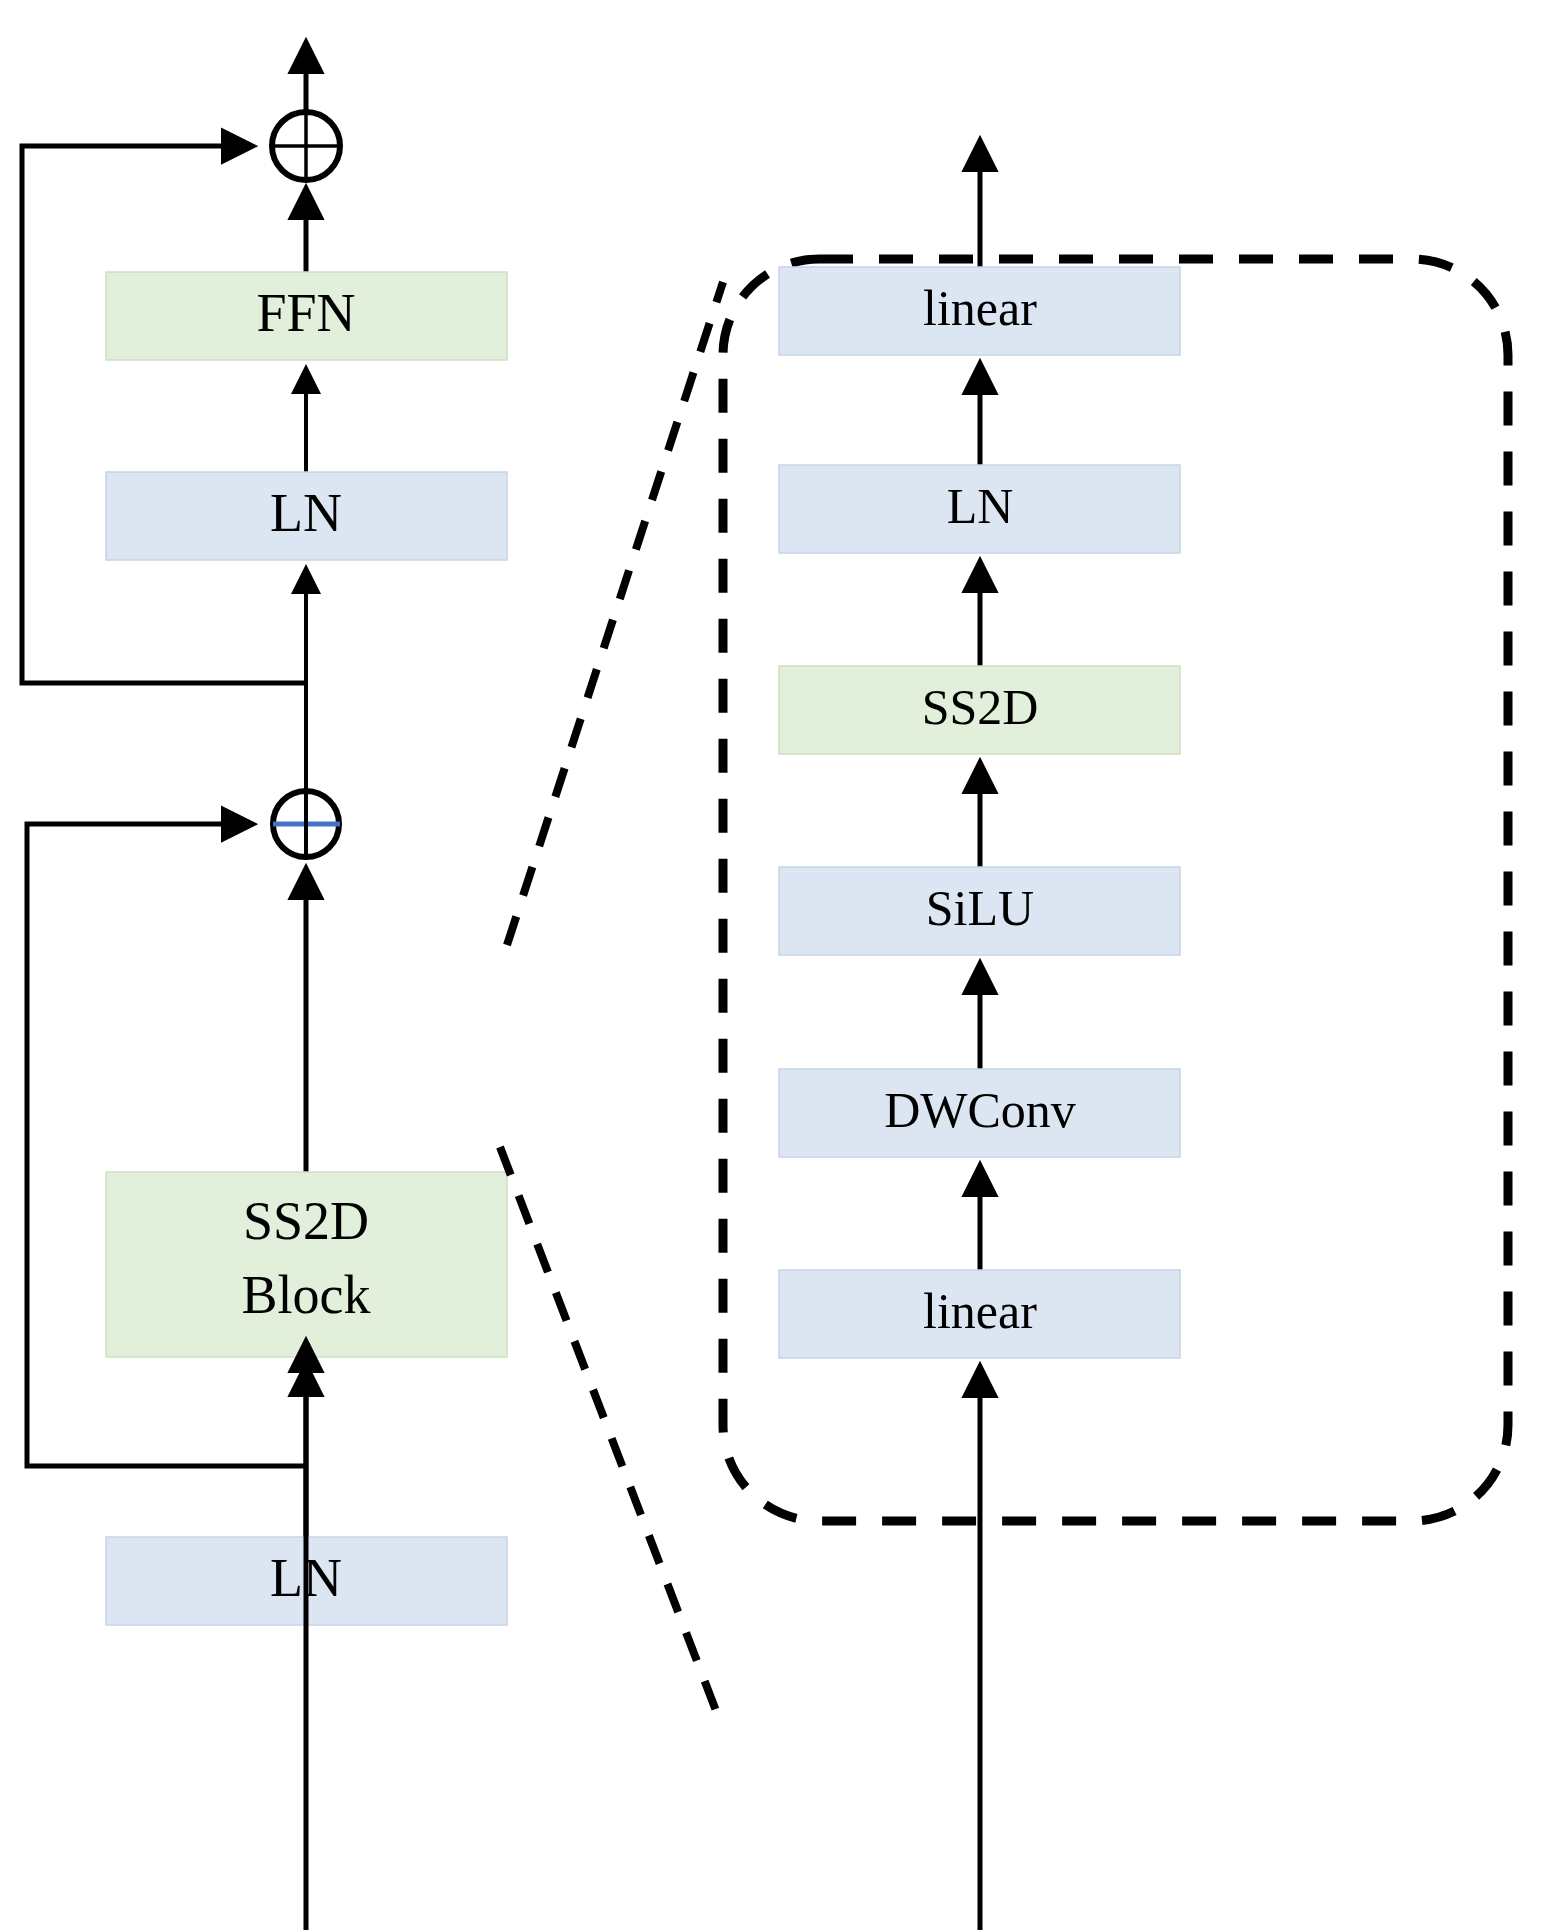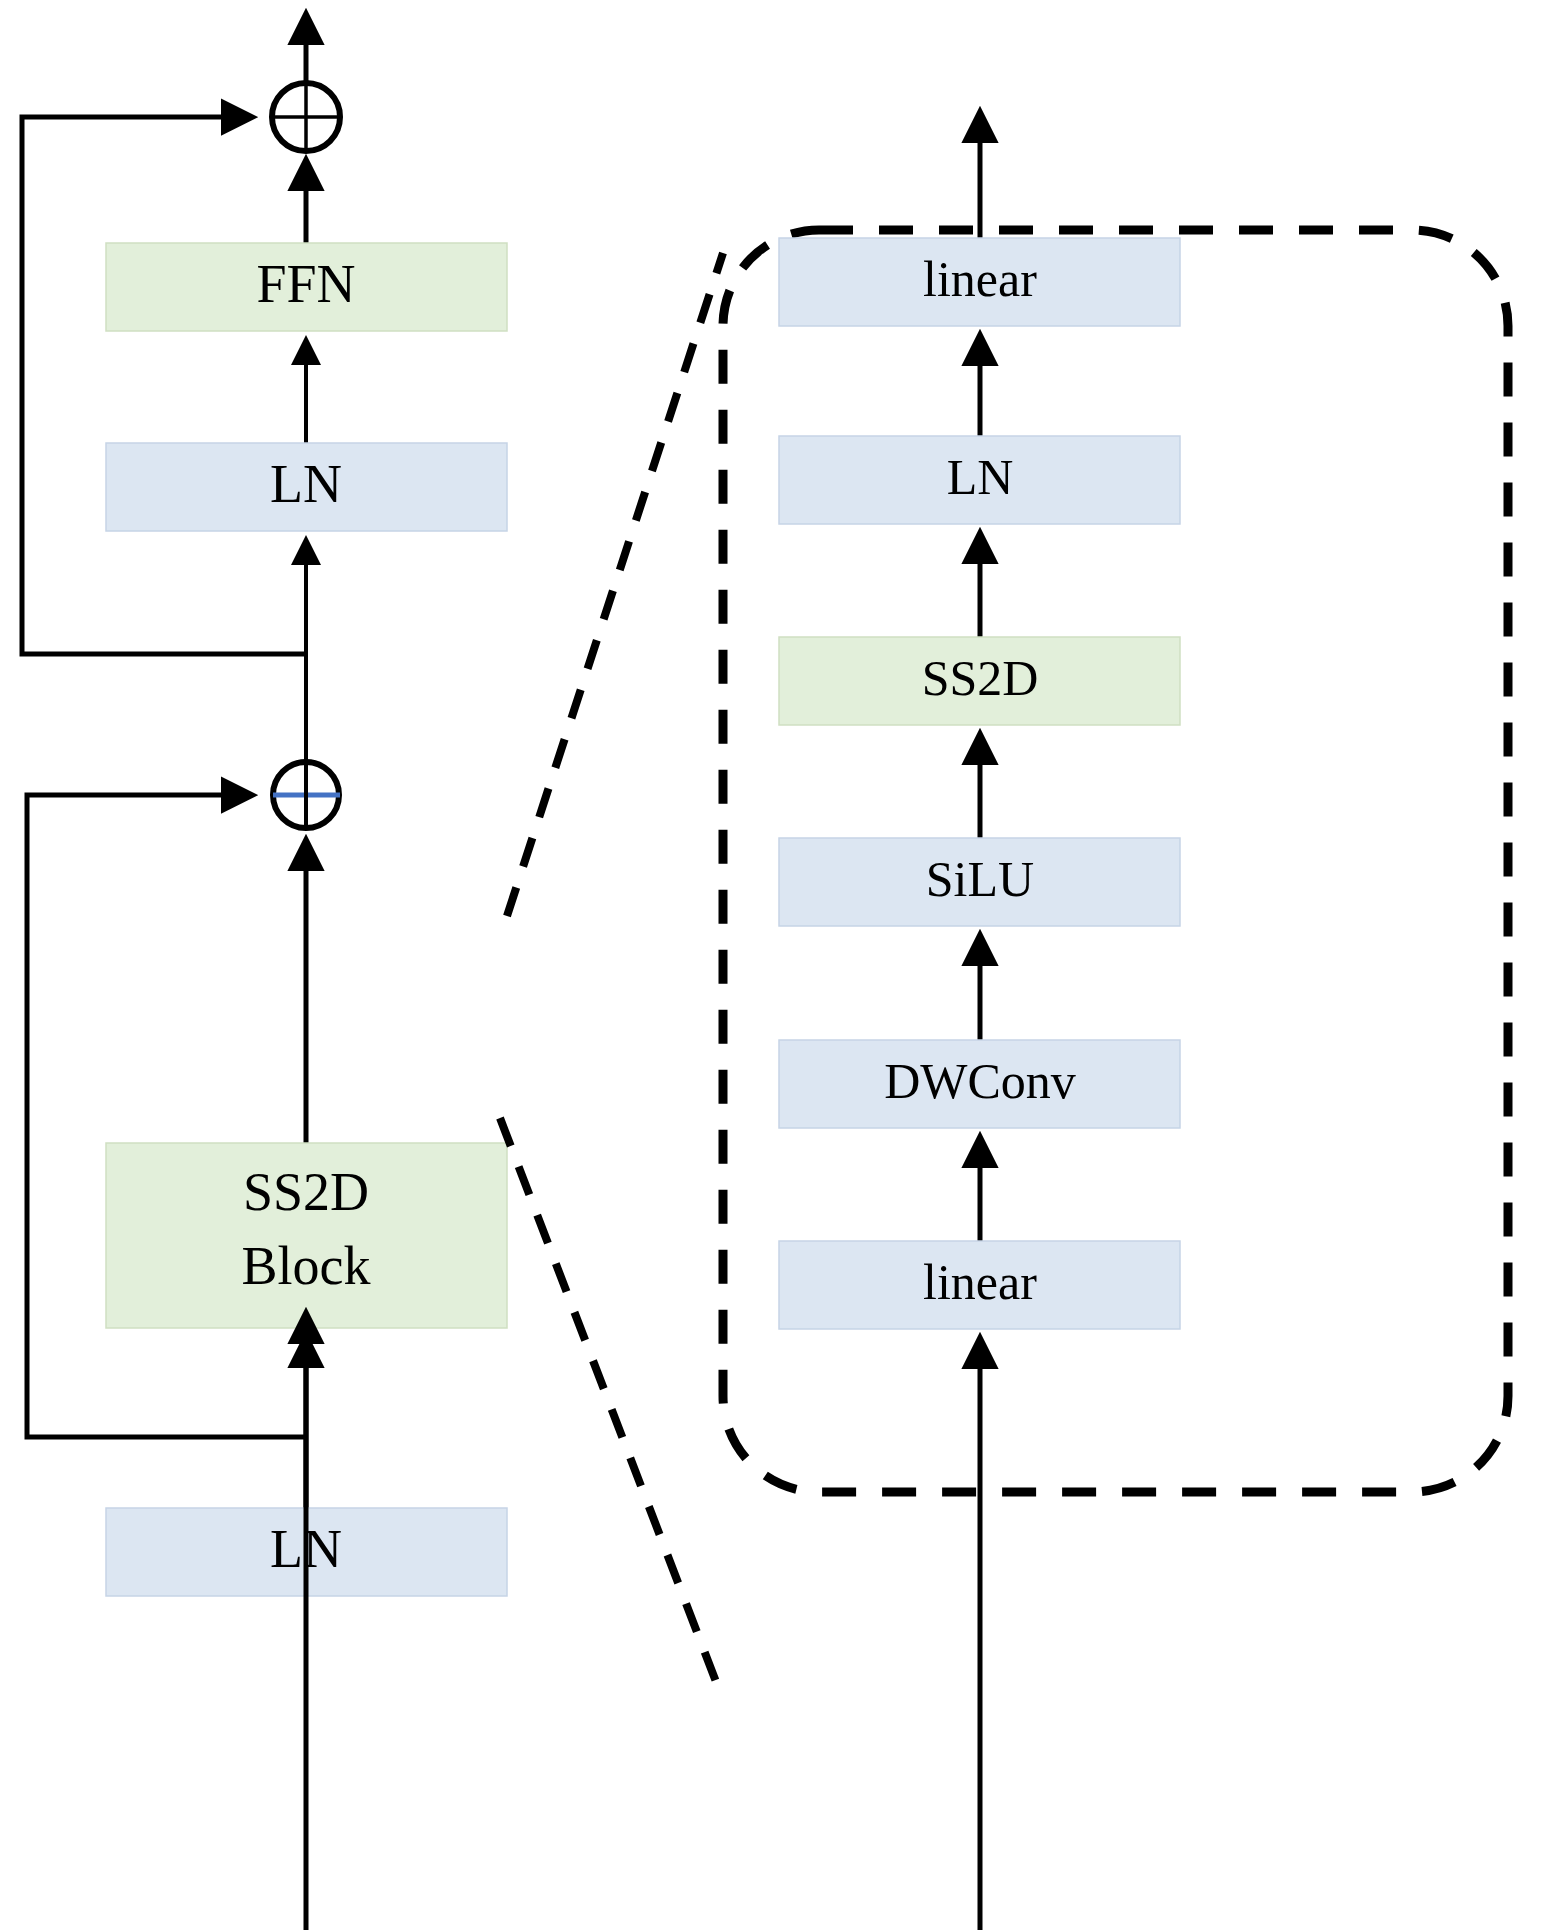--- a/index.html
+++ b/index.html
@@ -10,20 +10,21 @@
   body {
     width: 1553px;
     height: 1930px;
     font-family: "Liberation Serif", "DejaVu Serif", serif;
     overflow: hidden;
   }
   #diagram-root {
     position: relative;
     width: 1553px;
     height: 1700px;
+    margin-top: 29px;
   }
   svg.diagram {
     position: absolute;
     left: 0;
     top: 0;
     width: 1553px;
     height: 1930px;
     display: block;
   }
   .node-label {

